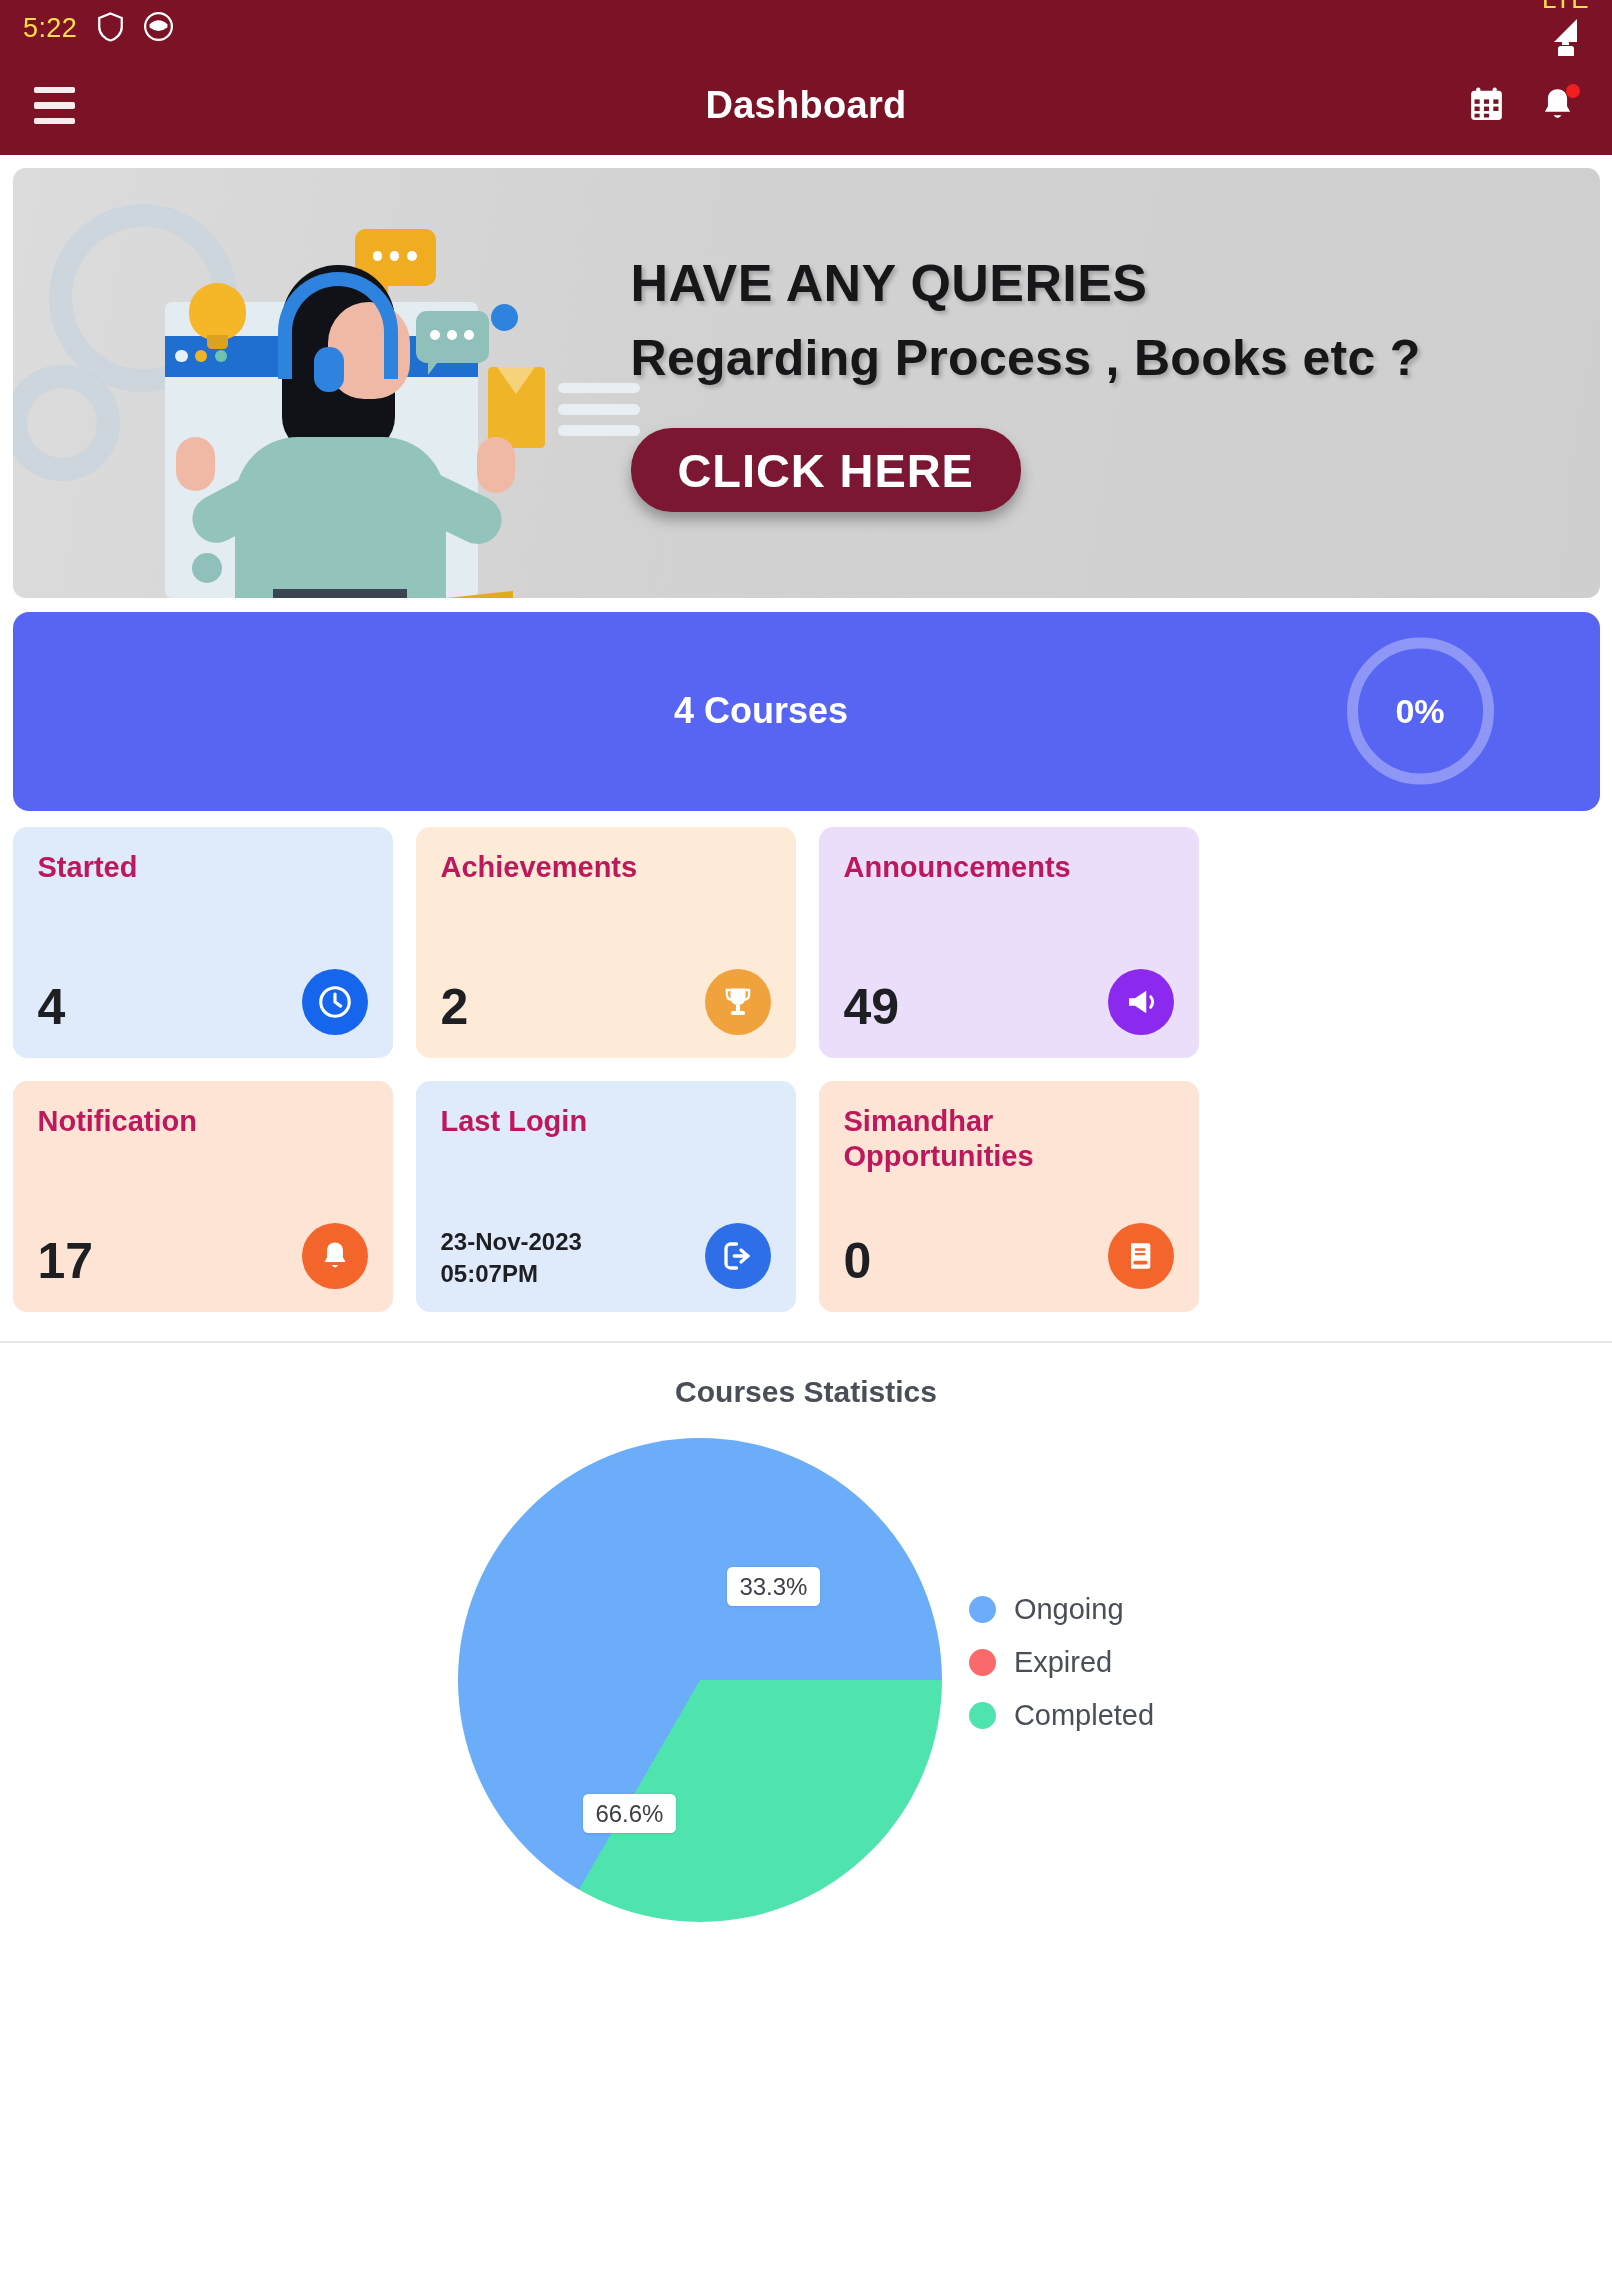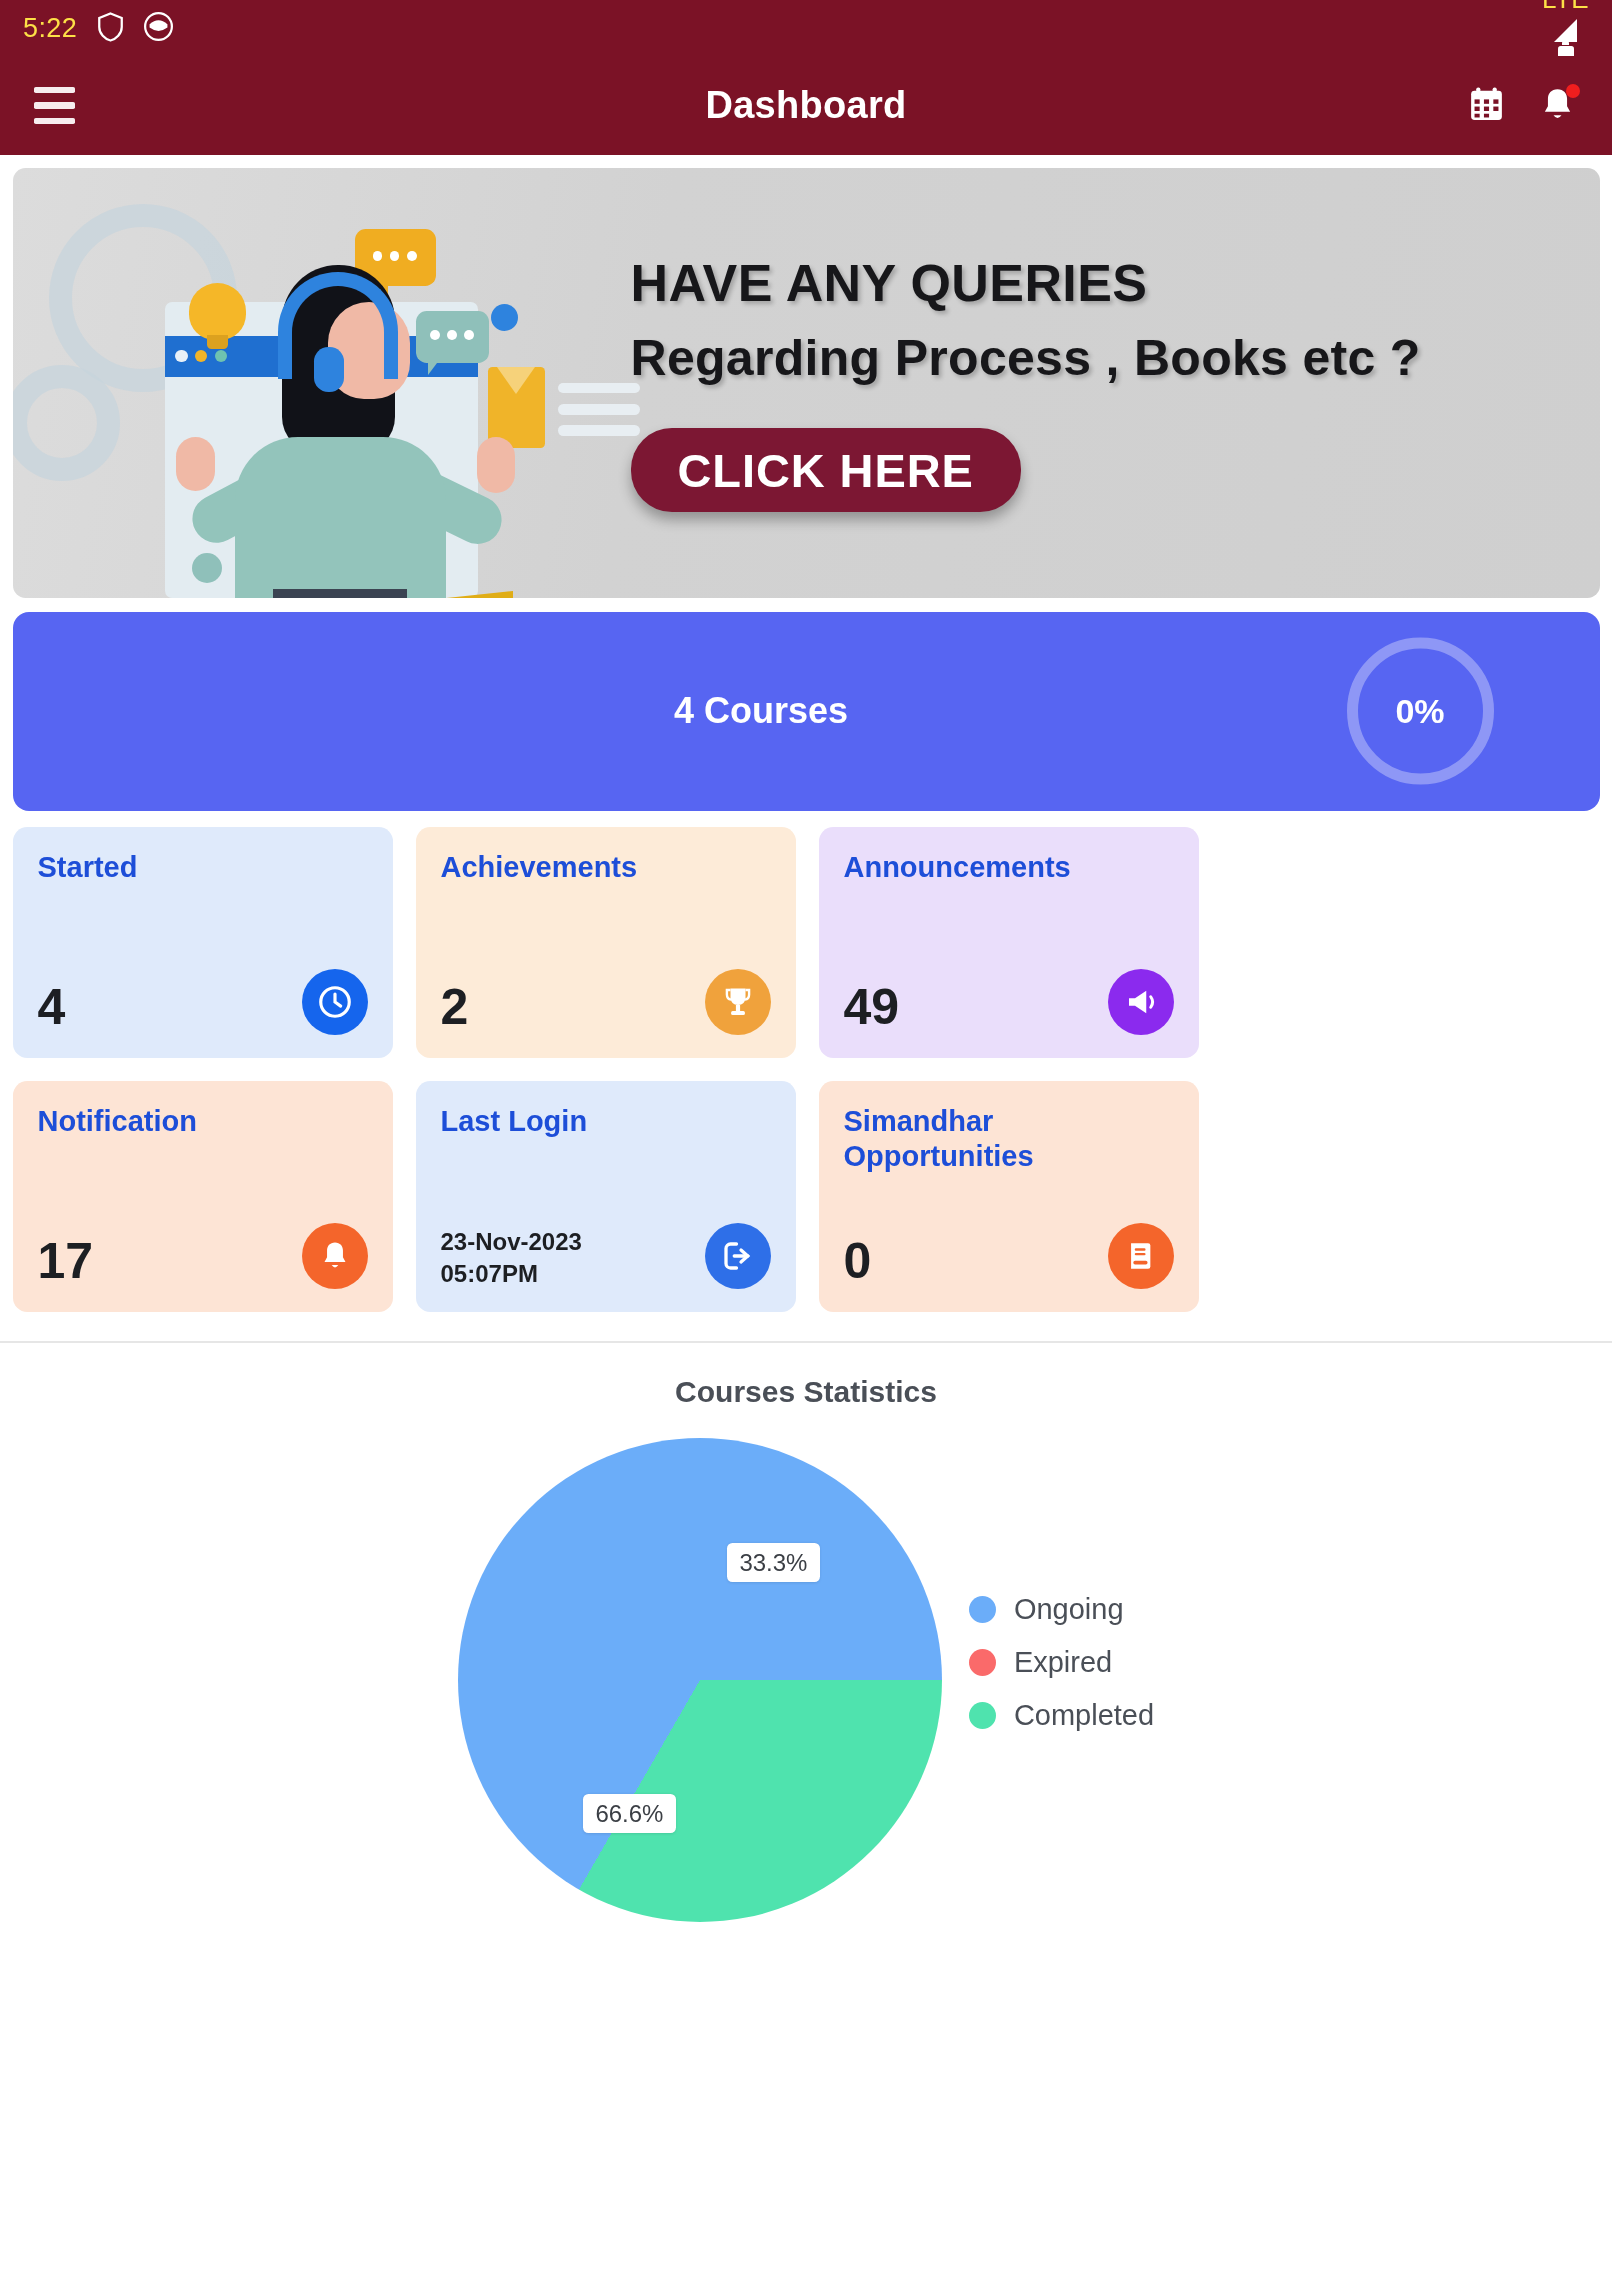--- a/index.html
+++ b/index.html
@@ -150,42 +150,42 @@
     display:flex; flex-wrap: wrap; gap: 23px;
     padding: 16px 12.5px 0 12.5px;
   }
   .stat-card {
     width: 380px; height: 231px;
     border-radius: 14.3px;
     padding: 23px 25px 21.5px 25px;
     position: relative;
     display:flex; flex-direction:column; justify-content:space-between;
   }
-  .stat-title { font-size: 29px; font-weight: 700; color:#1d4ed8; line-height:1.22; max-width: 296px; }
+  .stat-title { font-size: 29px; font-weight: 700; color:#be185d; line-height:1.22; max-width: 296px; }
   .stat-value { font-size: 50px; font-weight: 700; color:#1d1f23; }
   .stat-sub { font-size: 24px; font-weight:600; color:#1d1f23; line-height:1.35; }
   .stat-icon {
     position:absolute; right: 25px; bottom: 23px;
     width: 66px; height: 66px; border-radius:50%;
     display:flex; align-items:center; justify-content:center;
   }
   .divider { height: 2.7px; background:#e6e6e6; margin-top: 29px; }
 
   
   .chart-section { padding-top: 32px; }
   .chart-title { text-align:center; font-size: 30px; font-weight:700; color:#4a4f57; }
   .chart-body { display:flex; justify-content:center; align-items:center; margin-top: 29px; gap: 27px; }
   .pie-wrap { position: relative; width: 484px; height: 484px; }
   .pie { width: 484px; height: 484px; border-radius:50%; }
   .pie-label {
     position:absolute; background:#fff; border-radius:5.4px;
     padding: 5.4px 12.5px; font-size: 24px; color:#3b3f45; font-weight:500;
     box-shadow: 0 0.9px 2.7px rgba(0,0,0,.10);
   }
-  .pie-label.green { left: 269px; top: 105px; }
+  .pie-label.green { left: 269px; top: 129px; }
   .pie-label.blue  { left: 125px; top: 356px; }
   .legend { display:flex; flex-direction:column; gap: 19.7px; padding-bottom: 36px; }
   .legend-item { display:flex; align-items:center; gap: 18px; }
   .legend-dot { width: 27px; height: 27px; border-radius:50%; flex:none; }
   .legend-text { font-size: 29px; color:#4a4f57; }
 </style>
 </head>
 <body>
 
 <div class="status-bar">

